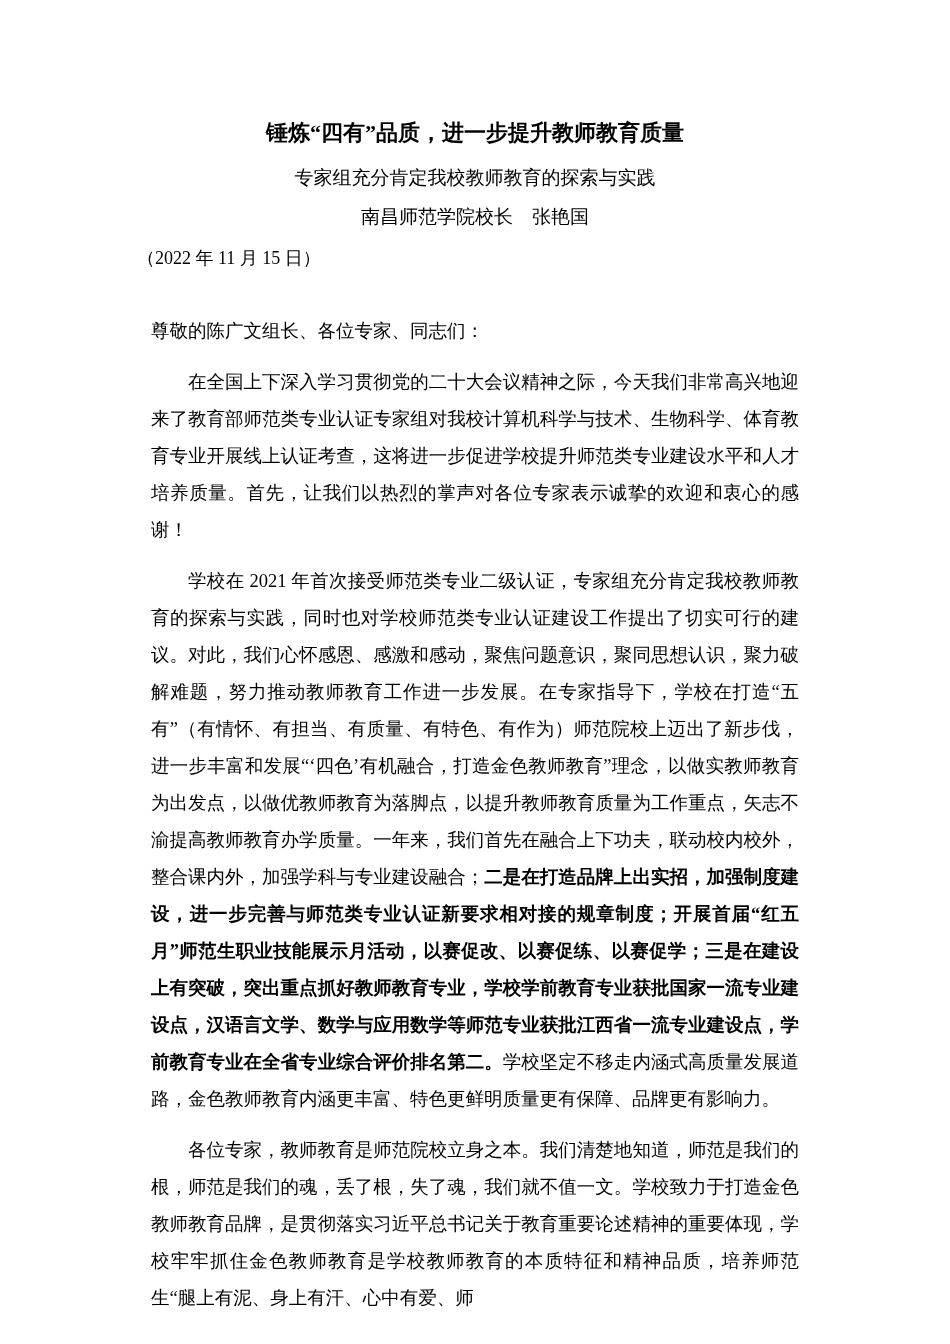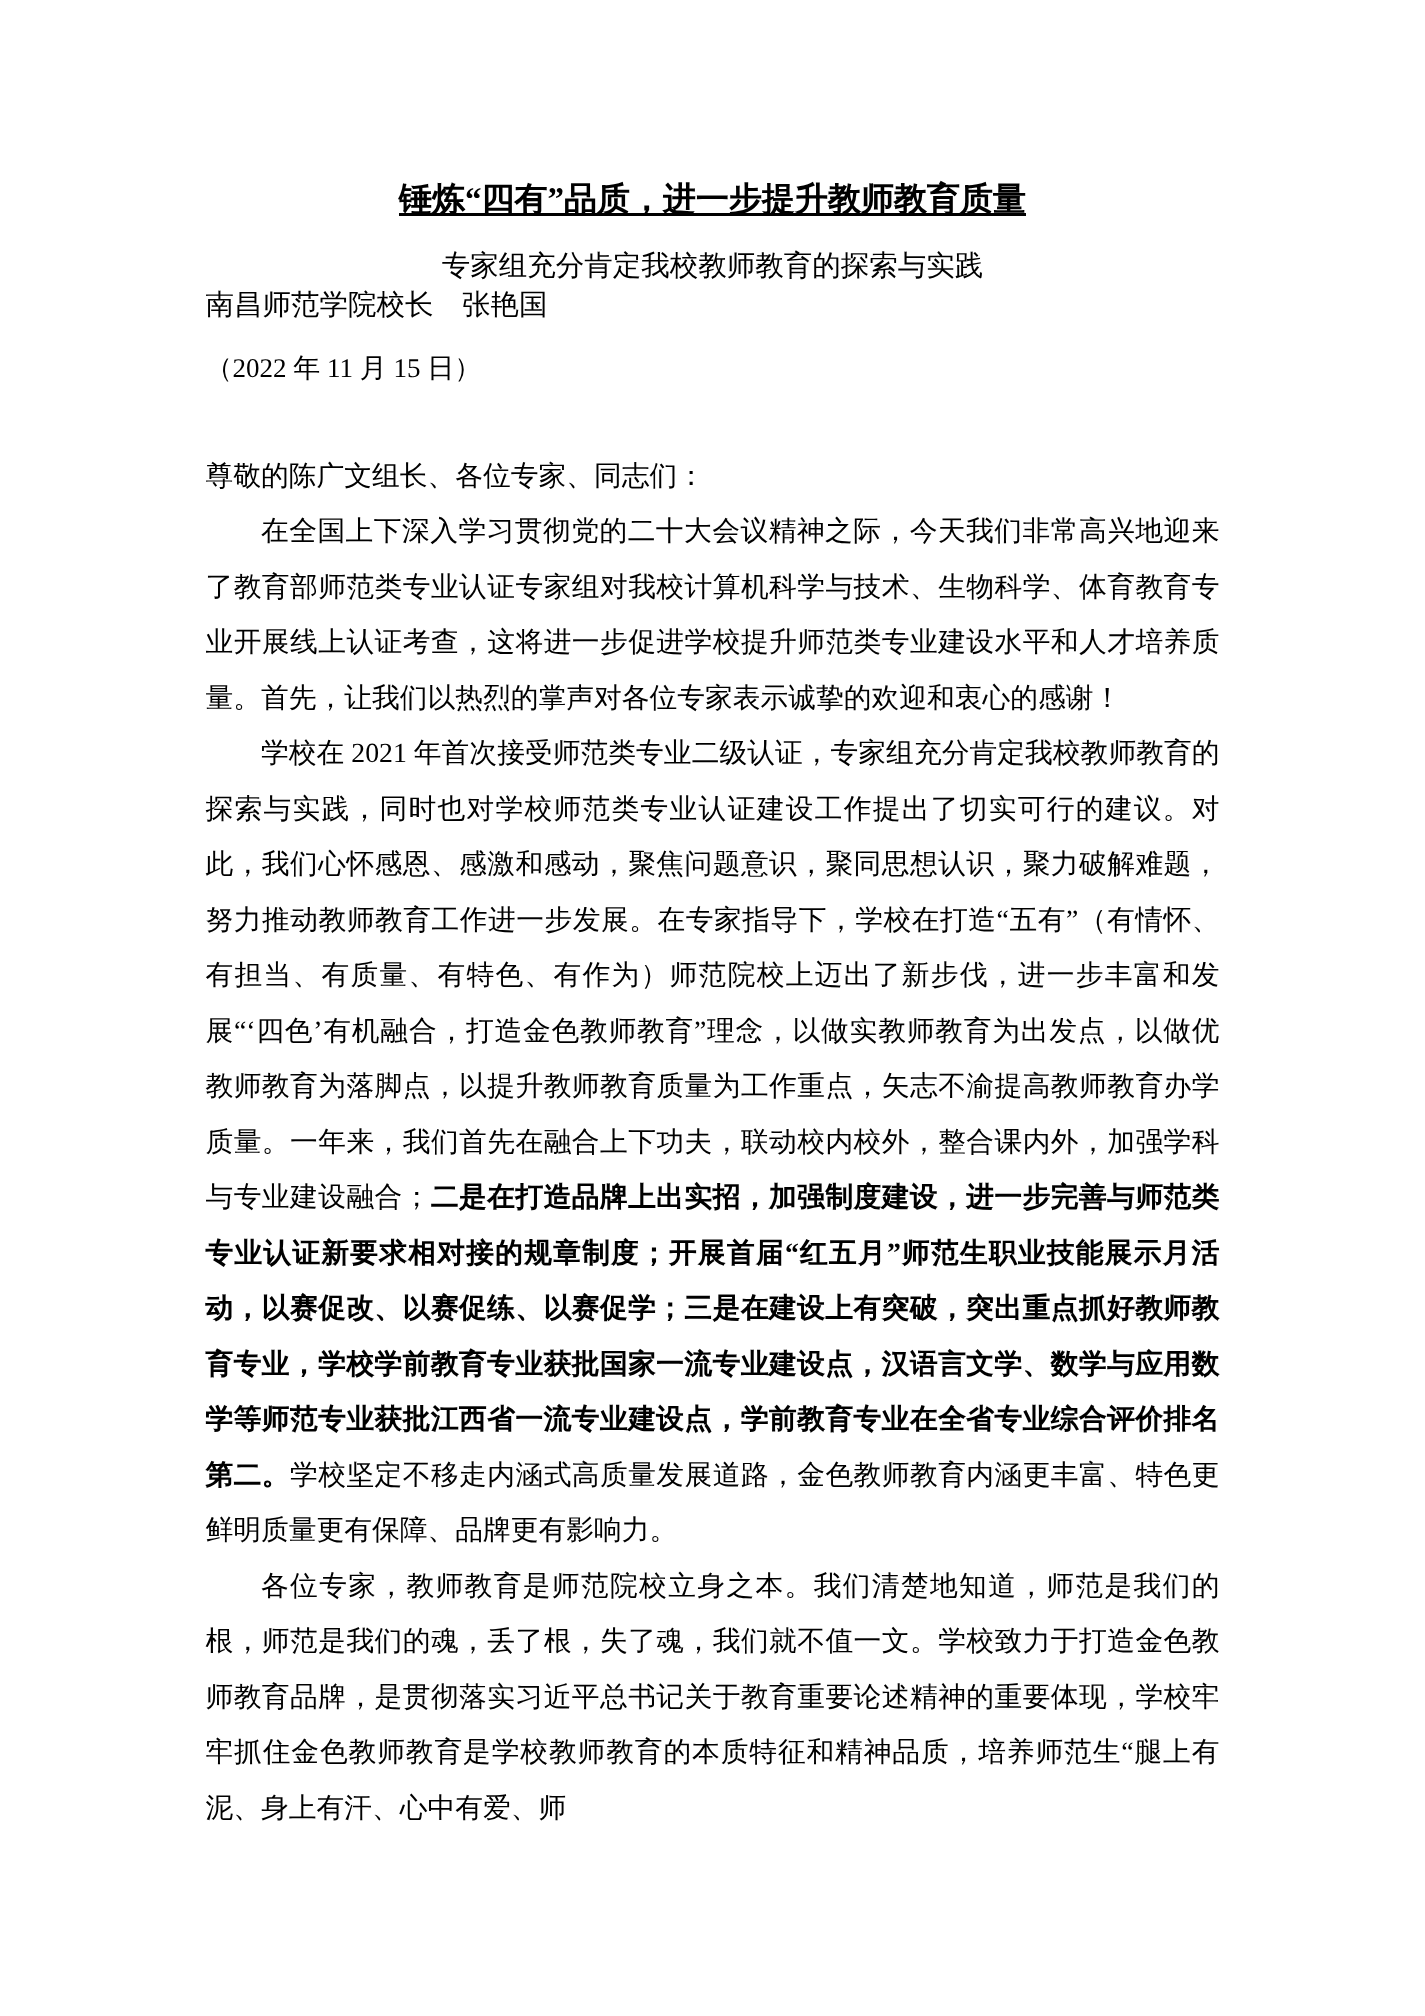--- a/index.html
+++ b/index.html
@@ -17,48 +17,49 @@
     overflow: hidden;
     box-sizing: border-box;
     padding: 118px 137px 0 137px;
   }
   .title {
     font-size: 22px;
     font-weight: bold;
     text-align: center;
     margin: 0;
     line-height: 30px;
-    text-decoration: underline;
   }
   .subtitle {
     font-size: 19px;
     text-align: center;
     margin-top: 17px;
     line-height: 26px;
   }
   .author {
     font-size: 19px;
+    text-align: center;
+    margin-top: 13px;
     line-height: 26px;
   }
   .dateline {
     font-size: 18px;
     text-align: left;
     margin-top: 15px;
     line-height: 26px;
   }
   .doc-body {
     margin-top: 42px;
     font-size: 18.5px;
     line-height: 37px;
     text-align: justify;
     text-justify: inter-ideograph;
     letter-spacing: 0;
   }
   .doc-body p {
-    margin: 0;
+    margin: 14px;
     padding: 0;
   }
   .doc-body p.indent {
     text-indent: 2em;
   }
   .bold {
     font-weight: bold;
   }
 </style>
 </head>

